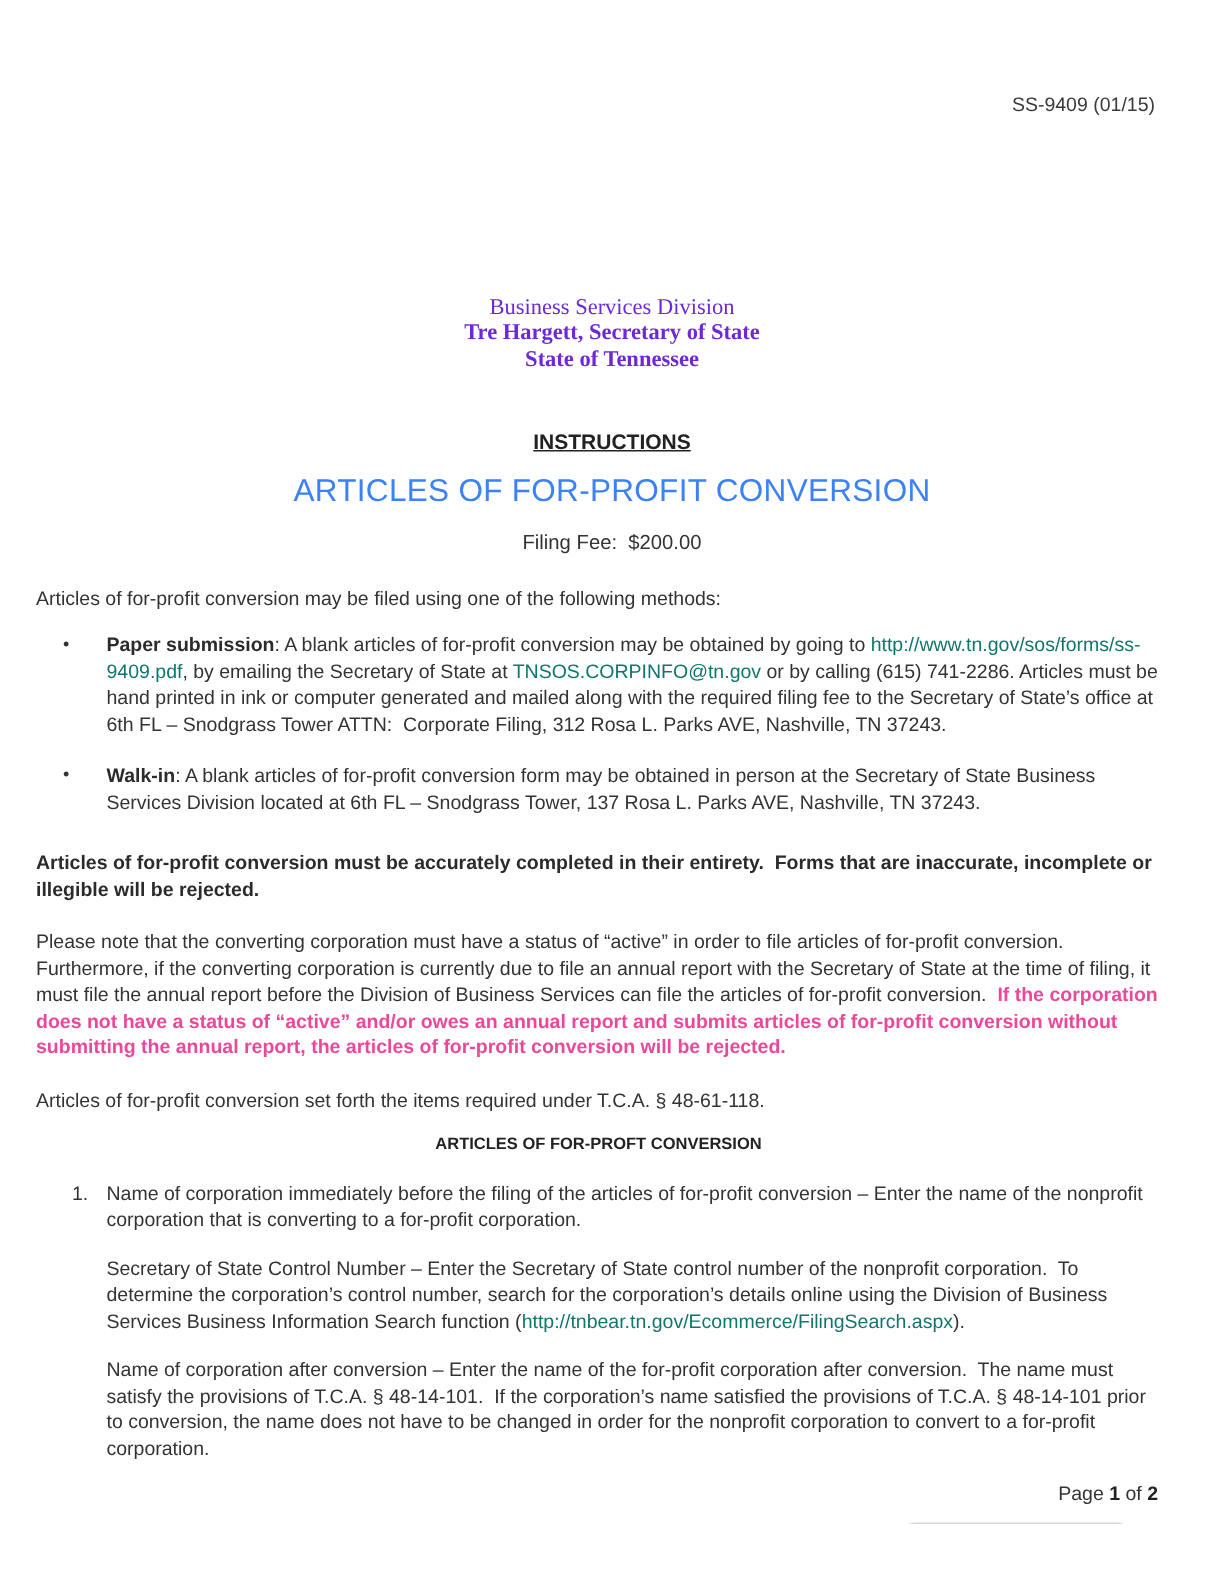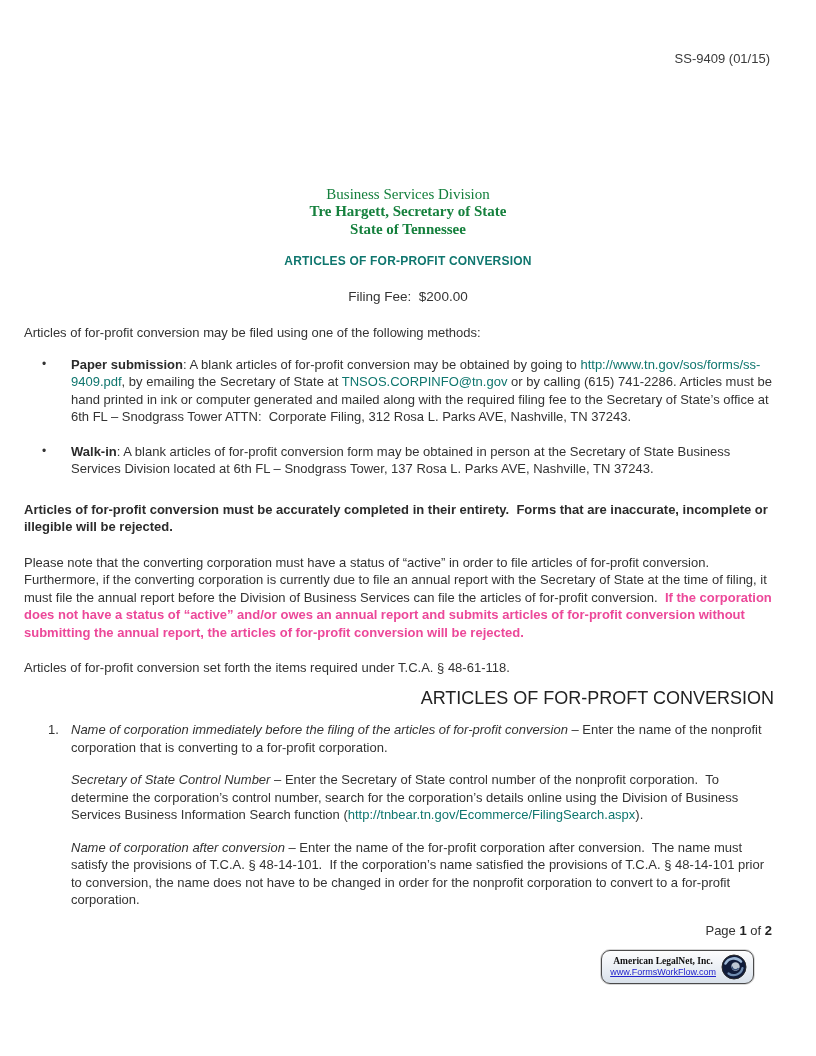--- a/index.html
+++ b/index.html
@@ -1,21 +1,21 @@
 <!DOCTYPE html>
 <html><head>
 <meta charset="utf-8">
 <style>
   * { margin: 0; padding: 0; box-sizing: border-box; }
   html, body { background: #ffffff; }
   .page {
     position: relative;
     width: 816px;
     height: 1001px;
-    margin: 4px auto;
+    margin: 15px auto;
     background: #ffffff;
     overflow: hidden;
     font-family: "Liberation Sans", "DejaVu Sans", sans-serif;
     font-size: 13px;
     line-height: 17.5px;
     color: #333333;
   }
   [data-bind] { white-space: pre-wrap; }
 
   .form-number {
@@ -25,38 +25,38 @@
     font-size: 13px;
     color: #3a3a3a;
   }
 
   .agency {
     margin-top: 118px;
     text-align: center;
     font-family: "Liberation Serif", "DejaVu Serif", serif;
     font-size: 15px;
     line-height: 17.5px;
-    color: #15803d;
+    color: #6d28d9;
   }
   .agency .bold { font-weight: bold; }
 
   .center { text-align: center; }
   .instructions-heading { margin-top: 37px; }
   .instructions-heading span {
     font-weight: bold;
     font-size: 14px;
     text-decoration: underline;
     color: #222222;
   }
   .subtitle {
     margin-top: 15px;
-    font-weight: bold;
-    font-size: 12px;
+    font-weight: normal;
+    font-size: 21px;
     letter-spacing: 0.2px;
-    color: #0f766e;
+    color: #3b82f6;
   }
   .filing-fee { margin-top: 17px; font-size: 13.5px; }
 
   .content { padding-left: 24px; padding-right: 42px; }
 
   .intro { margin-top: 19px; }
 
   .bullet {
     position: relative;
     padding-left: 47px;
@@ -76,30 +76,30 @@
     cursor: pointer;
   }
 
   .bold-para { margin-top: 23px; font-weight: bold; color: #2b2b2b; }
   .note-para { margin-top: 18px; }
   .note-para b { color: #ec4899; }
   .tca-line { margin-top: 18px; }
 
   .section-heading {
     margin-top: 13px;
-    text-align: right;
-    font-weight: normal;
-    font-size: 18px;
+    text-align: center;
+    font-weight: bold;
+    font-size: 11px;
     color: #222222;
   }
 
   .numitem { position: relative; padding-left: 47px; margin-top: 14px; }
   .numitem .num { position: absolute; left: 24px; top: 0; }
   .numitem p + p { margin-top: 15px; }
-  .it { font-style: italic; }
+  .it { }
 
   .page-num {
     margin-top: 13px;
     padding-right: 44px;
     text-align: right;
     font-size: 13px;
   }
   .page-num b { color: #222; }
 
   .logo-row {
@@ -142,20 +142,23 @@
 <div class="page">
 
   <div class="form-number" data-bind="doc.form_number">SS-9409 (01/15)</div>
 
   <div class="agency">
     <div data-bind="doc.header.line1">Business Services Division</div>
     <div class="bold" data-bind="doc.header.line2">Tre Hargett, Secretary of State</div>
     <div class="bold" data-bind="doc.header.line3">State of Tennessee</div>
   </div>
 
+  <div class="center instructions-heading">
+    <span data-bind="doc.title.instructions">INSTRUCTIONS</span>
+  </div>
   <div class="center subtitle" data-bind="doc.title.subtitle">ARTICLES OF FOR-PROFIT CONVERSION</div>
   <div class="center filing-fee" data-bind="doc.title.filing_fee">Filing Fee:  $200.00</div>
 
   <div class="content">
 
     <p class="intro" data-bind="doc.intro">Articles of for-profit conversion may be filed using one of the following methods:</p>
 
     <div class="bullet">
       <span class="marker" data-bind="doc.bullet_marker">•</span>
       <span class="lbl" data-bind="doc.bullets.0.label">Paper submission</span><span data-bind="doc.bullets.0.seg1">: A blank articles of for-profit conversion may be obtained by going to </span><a class="link" data-bind="doc.bullets.0.link1">http://www.tn.gov/sos/forms/ss-9409.pdf</a><span data-bind="doc.bullets.0.seg2">, by emailing the Secretary of State at </span><a class="link" data-bind="doc.bullets.0.link2">TNSOS.CORPINFO@tn.gov</a><span data-bind="doc.bullets.0.seg3"> or by calling (615) 741-2286. Articles must be hand printed in ink or computer generated and mailed along with the required filing fee to the Secretary of State’s office at 6th FL – Snodgrass Tower ATTN:  Corporate Filing, 312 Rosa L. Parks AVE, Nashville, TN 37243.</span>

